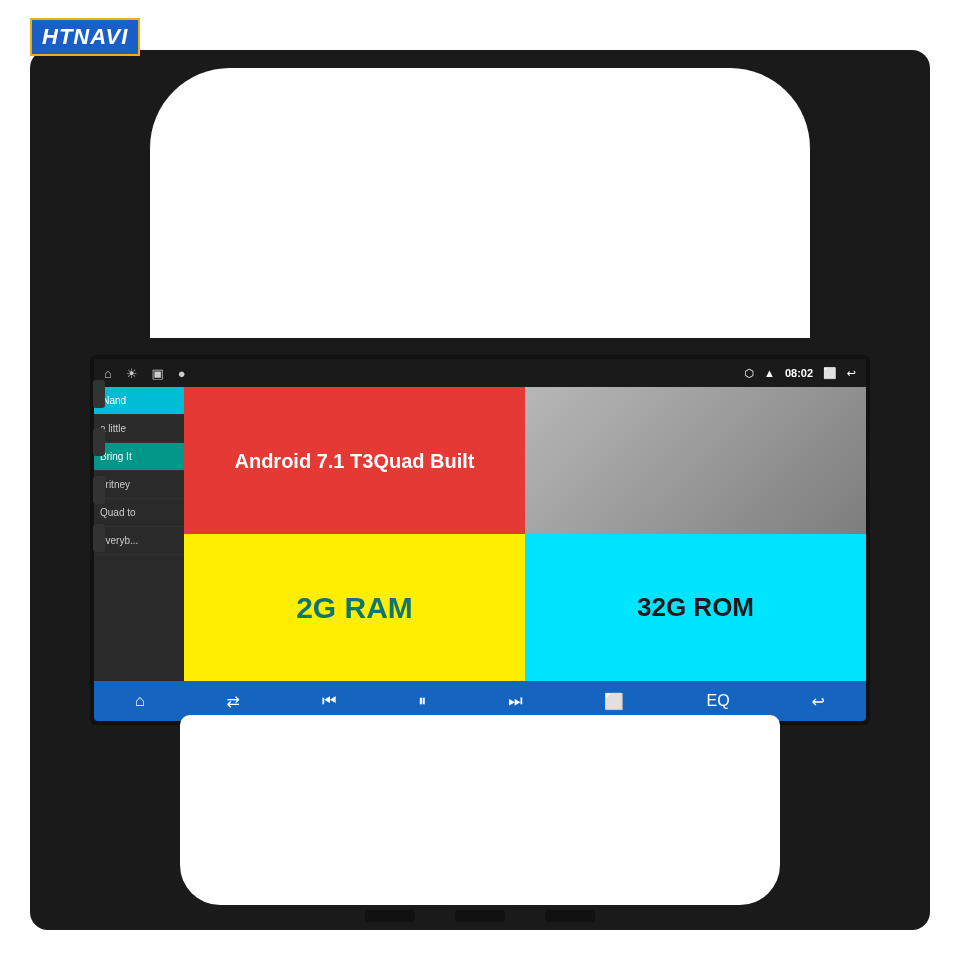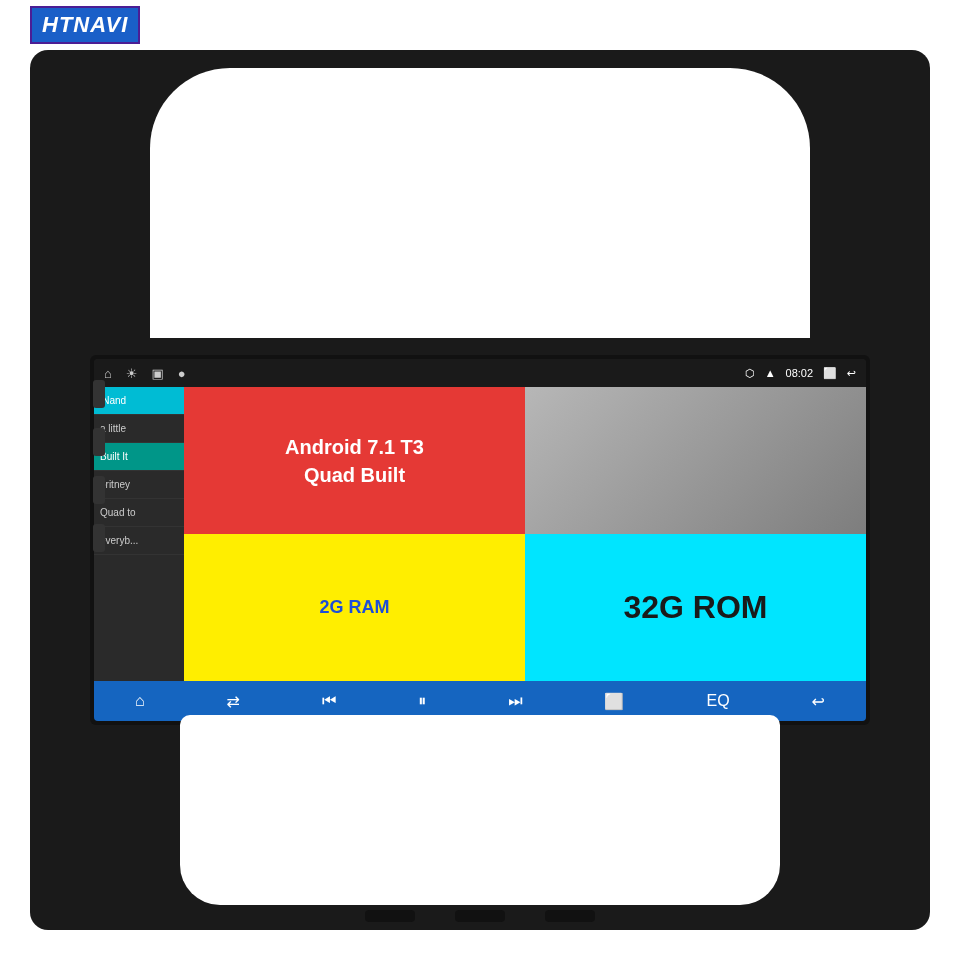--- a/index.html
+++ b/index.html
@@ -8,24 +8,24 @@
       height: 960px;
       background: #ffffff;
       font-family: Arial, sans-serif;
       overflow: hidden;
       position: relative;
     }
 
     
     .logo {
       position: absolute;
-      top: 6px;
+      top: 18px;
       left: 30px;
       background: #1a5fc8;
-      border: 2px solid #4c1d95;
+      border: 2px solid #eab308;
       padding: 4px 10px;
       z-index: 10;
     }
     .logo-text {
       color: white;
       font-size: 22px;
       font-weight: 900;
       font-style: italic;
       letter-spacing: 1px;
     }
@@ -149,21 +149,21 @@
       display: grid;
       grid-template-columns: 1fr 1fr;
       grid-template-rows: 1fr 1fr;
     }
 
     .quad-red {
       background: #e53935;
       display: flex;
       align-items: center;
       justify-content: center;
-      flex-direction: column;
+      flex-direction: row;
     }
     .quad-gray {
       background: #9e9e9e;
       position: relative;
     }
     .quad-yellow {
       background: #ffee00;
       display: flex;
       align-items: center;
       justify-content: center;
@@ -176,27 +176,27 @@
     }
 
     .android-text {
       color: white;
       font-size: 20px;
       font-weight: bold;
       text-align: center;
       line-height: 1.4;
     }
     .ram-text {
-      color: #1d4ed8;
-      font-size: 18px;
+      color: #0f766e;
+      font-size: 30px;
       font-weight: 900;
     }
     .rom-text {
       color: #1a1a1a;
-      font-size: 32px;
+      font-size: 26px;
       font-weight: 900;
     }
 
     
     .gray-overlay {
       width: 100%;
       height: 100%;
       background: linear-gradient(135deg, #bdbdbd 0%, #757575 100%);
       opacity: 0.8;
     }
@@ -275,32 +275,32 @@
       <div class="status-bar">
         <div class="status-bar-left">
           <span class="status-icon">⌂</span>
           <span class="status-icon">☀</span>
           <span class="status-icon">▣</span>
           <span class="status-icon">●</span>
         </div>
         <div class="status-bar-right">
           <span style="font-size:11px">⬡</span>
           <span>▲</span>
-          <span style="font-weight:normal">08:02</span>
+          <span style="font-weight:bold">08:02</span>
           <span>⬜</span>
           <span>↩</span>
         </div>
       </div>
 
       <div class="main-content">
 
         <div class="playlist">
           <div class="playlist-item active">iNand</div>
           <div class="playlist-item">a little</div>
-          <div class="playlist-item active2">Built It</div>
+          <div class="playlist-item active2">Bring It</div>
           <div class="playlist-item">britney</div>
           <div class="playlist-item">Quad to</div>
           <div class="playlist-item">everyb...</div>
         </div>
 
         <div class="center-display">
           <div class="quadrants">
 
             <div class="quad-red">
               <div class="android-text">Android 7.1  T3</div>

